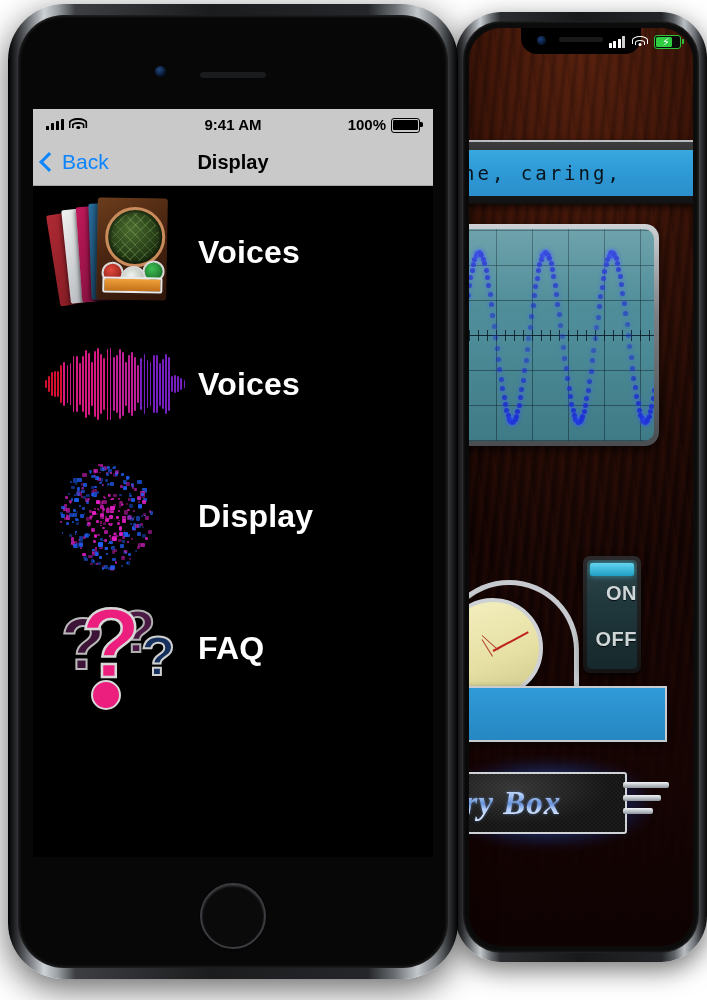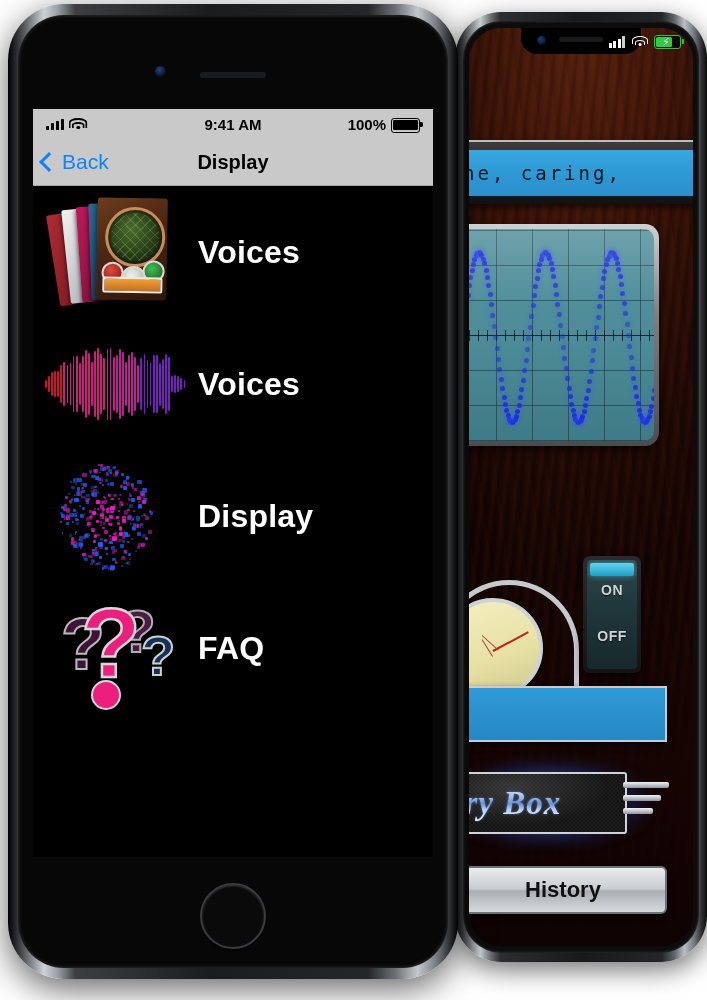--- a/index.html
+++ b/index.html
@@ -113,22 +113,22 @@
     border:5px solid #c6c9cd;border-radius:70px 70px 0 0;border-bottom:none;z-index:3;}
 
   
   #rocker{position:absolute;left:114px;top:528px;width:58px;height:117px;
     background:linear-gradient(180deg,#2b2b2d,#141415);border-radius:7px;
     box-shadow:0 4px 10px rgba(0,0,0,.75);z-index:5;padding:4px;box-sizing:border-box;}
   #rocker .face{position:relative;width:100%;height:100%;border-radius:4px;
     background:linear-gradient(180deg,#2f4448 0%,#20383c 40%,#16282b 100%);overflow:hidden;}
   #rocker .lamp{position:absolute;left:3px;right:3px;top:3px;height:13px;border-radius:2px;
     background:linear-gradient(180deg,#63d4ef,#1e9ec4);box-shadow:0 0 6px rgba(80,210,240,.6);}
-  #rocker .on,#rocker .off{position:absolute;left:0;right:0;text-align:center;
-    color:#cfd6d8;font-weight:bold;font-size:14px;letter-spacing:.5px;
+  #rocker .on,#rocker .off{position:absolute;left:0;right:0;text-align:right;
+    color:#cfd6d8;font-weight:bold;font-size:20px;letter-spacing:.5px;
     text-shadow:0 1px 1px rgba(0,0,0,.8);}
   #rocker .on{top:22px;} #rocker .off{top:68px;}
 
   
   #lcd-frame-2{position:absolute;left:-16px;top:658px;right:26px;height:52px;
     background:linear-gradient(180deg,#2f9ad8,#2687c2);
     border:2px solid #c8cbcf;border-left:none;z-index:4;
     box-shadow:0 3px 7px rgba(0,0,0,.6);overflow:hidden;}
 
   
@@ -489,23 +489,20 @@
       <div id="logo-plate">
         <div id="logo-text">ory Box</div>
       </div>
       <div class="logo-bars">
         <i></i>
           <i></i>
           <i></i>
       </div>
     </div>
 
-    <div id="history-btn">
-      <span id="history-label">History</span>
-    </div>
   </div>
 </div>
 
 <div id="phone-left">
   <div class="face"></div>
   <div id="left-camera"></div>
   <div id="left-speaker"></div>
 
   <div id="left-screen">
 

